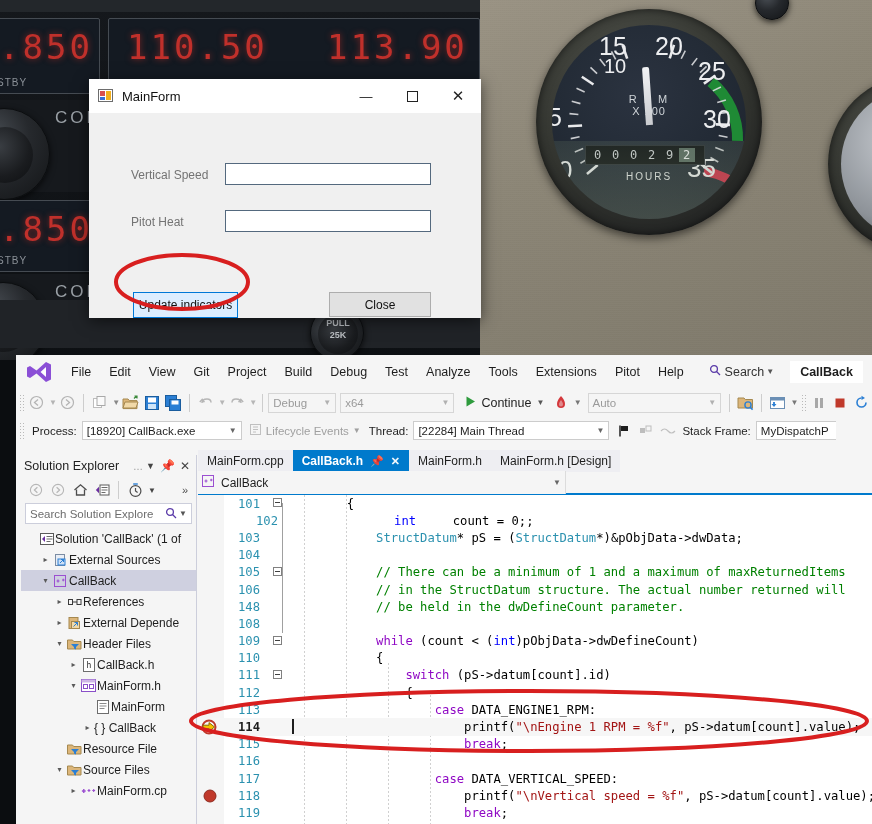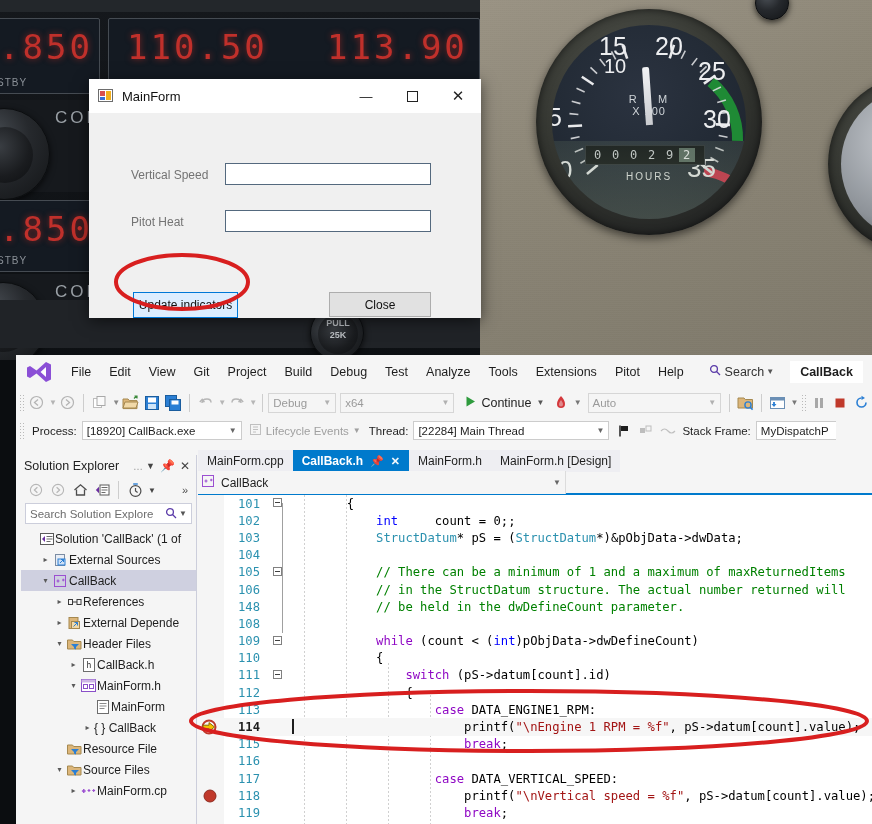--- a/index.html
+++ b/index.html
@@ -743,21 +743,21 @@
       <div class="indent-guide" style="left:106px;top:0;"></div>
       <div class="indent-guide" style="left:148px;top:0;"></div>
       <div class="indent-guide" style="left:190px;top:168px;"></div>
       <div class="indent-guide" style="left:232px;top:196px;"></div>
 
       <div id="code-lines">
           <div class="cl" style="position: relative;"><span class="gut"></span><span class="ln">101</span><span class="fold"><svg width="9" height="9" viewBox="0 0 9 9">
                 <rect x="0.5" y="0.5" width="8" height="8" fill="#fff" stroke="#808080"></rect>
                 <line x1="2" y1="4.5" x2="7" y2="4.5" stroke="#404040"></line>
               </svg></span><span class="src">        {</span></div>
-          <div class="cl" style="position: relative;"><span class="gut"></span><span class="ln">102</span><span class="fold"></span><span class="src">            <span class="k">int</span>     count = 0;;</span></div>
+          <div class="cl" style="position: relative; margin-left: 18px;"><span class="gut"></span><span class="ln">102</span><span class="fold"></span><span class="src">            <span class="k">int</span>     count = 0;;</span></div>
           <div class="cl" style="position: relative;"><span class="gut"></span><span class="ln">103</span><span class="fold"></span><span class="src">            <span class="ty">StructDatum</span>* pS = (<span class="ty">StructDatum</span>*)&amp;pObjData-&gt;dwData;</span></div>
           <div class="cl" style="position: relative;"><span class="gut"></span><span class="ln">104</span><span class="fold"></span><span class="src"></span></div>
           <div class="cl" style="position: relative;"><span class="gut"></span><span class="ln">105</span><span class="fold"><svg width="9" height="9" viewBox="0 0 9 9">
                 <rect x="0.5" y="0.5" width="8" height="8" fill="#fff" stroke="#808080"></rect>
                 <line x1="2" y1="4.5" x2="7" y2="4.5" stroke="#404040"></line>
               </svg></span><span class="src"><span class="cm">            // There can be a minimum of 1 and a maximum of maxReturnedItems</span></span></div>
           <div class="cl" style="position: relative;"><span class="gut"></span><span class="ln">106</span><span class="fold"></span><span class="src"><span class="cm">            // in the StructDatum structure. The actual number returned will</span></span></div>
           <div class="cl" style="position: relative;"><span class="gut"></span><span class="ln">148</span><span class="fold"></span><span class="src"><span class="cm">            // be held in the dwDefineCount parameter.</span></span></div>
           <div class="cl" style="position: relative;"><span class="gut"></span><span class="ln">108</span><span class="fold"></span><span class="src"></span></div>
           <div class="cl" style="position: relative;"><span class="gut"></span><span class="ln">109</span><span class="fold"><svg width="9" height="9" viewBox="0 0 9 9">

